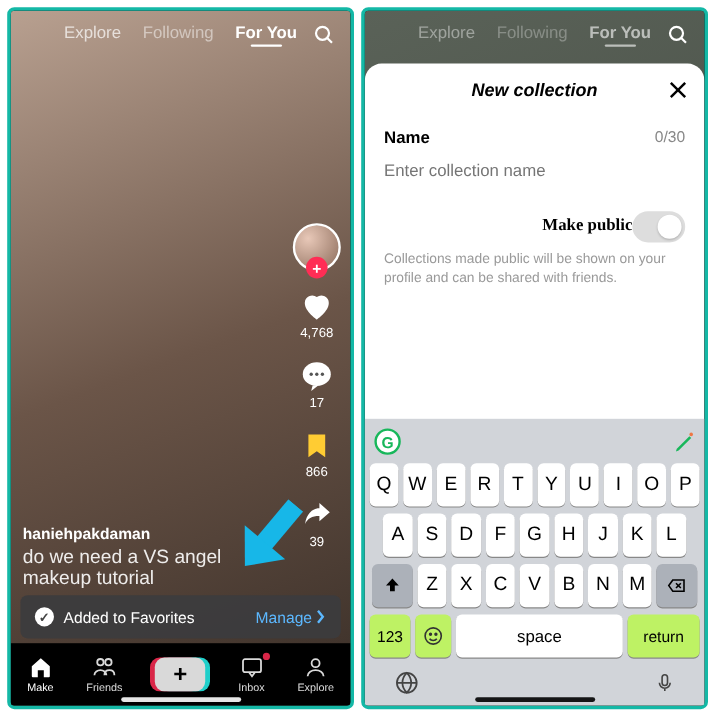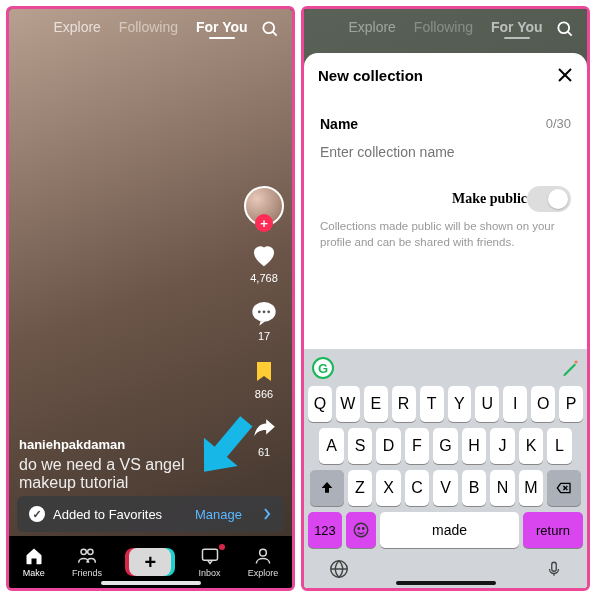--- a/index.html
+++ b/index.html
@@ -1,69 +1,69 @@
 <!DOCTYPE html>
 <html><head>
 <meta charset="utf-8">
 <style>
   * { box-sizing: border-box; margin: 0; padding: 0; }
   body { font-family: -apple-system, BlinkMacSystemFont, "Segoe UI", sans-serif; background: #fff; }
   .wrap { display: flex; gap: 6px; padding: 6px; }
-  .phone { width: 289px; height: 585px; border: 3px solid #ec4899; border-radius: 6px; overflow: hidden; position: relative; background: #000; }
+  .phone { width: 289px; height: 585px; border: 3px solid #14b8a6; border-radius: 6px; overflow: hidden; position: relative; background: #000; }
   
   .feed { position: relative; width: 100%; height: 100%; background: linear-gradient(160deg,#b8a090 0%,#6b5548 50%,#3a2f28 100%); }
   .topbar { position: absolute; top: 10px; left: 0; right: 0; display: flex; justify-content: center; gap: 18px; color: #fff; font-size: 14px; font-weight: 400; }
   .topbar span { opacity: .7; position: relative; }
   .topbar span.active { opacity: 1; font-weight: 600; }
   .topbar span.active::after { content:""; position:absolute; bottom:-4px; left:25%; right:25%; height:2px; background:#fff; border-radius:2px;}
   .notif-dot { position: absolute; top:-2px; right:-6px; width:5px; height:5px; background:#ff2d55; border-radius:50%; }
   .search { position: absolute; top: 10px; right: 12px; }
   .sideactions { position: absolute; right: 8px; bottom: 130px; display: flex; flex-direction: column; align-items: center; gap: 14px; color:#fff; font-size:11px; }
   .act { display:flex; flex-direction:column; align-items:center; gap:2px; }
   .avatar { width:40px; height:40px; border-radius:50%; background: radial-gradient(circle at 30% 30%, #e8c8b8, #8b6b5a); border:2px solid #fff; position:relative; }
   .follow { position:absolute; bottom:-8px; left:50%; transform:translateX(-50%); width:18px; height:18px; background:#ff2d55; border-radius:50%; display:flex; align-items:center; justify-content:center; color:#fff; font-size:13px; font-weight:700; }
   .iconbtn { width:30px; height:30px; display:flex; align-items:center; justify-content:center; }
   .caption { position:absolute; left:10px; bottom:96px; color:#fff; font-size:13px; max-width:210px; }
   .caption .user { font-weight:600; margin-bottom:4px; display:block; }
   .caption .text { opacity:.9; font-size:16px; }
   .toast { position:absolute; left:8px; right:8px; bottom:56px; background:rgba(60,60,62,.92); color:#fff; border-radius:6px; padding:10px 12px; display:flex; align-items:center; font-size:13px; }
   .toast .chk { width:16px; height:16px; border-radius:50%; background:#fff; color:#444; display:inline-flex; align-items:center; justify-content:center; margin-right:8px; font-size:11px; font-weight:700;}
-  .toast .mng { margin-left:auto; color:#5cb8ff; font-weight:500; display:flex; align-items:center; gap:20px;}
+  .toast .mng { margin-left:auto; color:#5cb8ff; font-weight:500; display:flex; align-items:center; gap:2px;}
   .bottomnav { position:absolute; left:0; right:0; bottom:0; height:52px; background:#000; display:flex; justify-content:space-around; align-items:center; color:#fff; font-size:9px; }
   .navitem { display:flex; flex-direction:column; align-items:center; gap:2px; opacity:.85; }
   .navitem.active { opacity:1; }
   .postbtn { width:42px; height:28px; background:#fff; border-radius:8px; display:flex; align-items:center; justify-content:center; box-shadow:-4px 0 0 #ff2d55, 4px 0 0 #25f4ee; }
   .postbtn span { color:#000; font-size:20px; font-weight:800; line-height:1;}
   .homeind { position:absolute; bottom:3px; left:50%; transform:translateX(-50%); width:100px; height:4px; background:#fff; border-radius:3px; opacity:.9;}
   .arrow { position:absolute; right:40px; bottom:105px; transform:rotate(40deg);}
   .inbox-dot { position:absolute; top:-2px; right:-4px; width:6px; height:6px; background:#ff2d55; border-radius:50%; }
   .rightbg { position:absolute; inset:0; background: linear-gradient(160deg,#5a6258 0%,#3a3f38 100%); }
   .sheet { position:absolute; left:0; right:0; top:44px; bottom:0; background:#fff; border-radius:14px 14px 0 0; display:flex; flex-direction:column; }
-  .sheet-h { display:flex; align-items:center; justify-content:flex-start; padding:14px; font-weight:600; font-size:15px; color:#000; position:relative;}
+  .sheet-h { display:flex; align-items:center; justify-content:center; padding:14px; font-weight:600; font-size:15px; color:#000; position:relative;font-style:italic;}
   .sheet-h .close { position:absolute; right:14px; top:14px; }
-  .sheet-body { padding:0 16px;margin-top:10px; }
+  .sheet-body { padding:0 16px; }
   .field-row { display:flex; justify-content:space-between; font-size:14px; font-weight:600; margin-top:8px; margin-bottom:10px;}
   .field-row .counter { color:#888; font-weight:400; font-size:13px;}
   .input { width:100%; border:none; font-size:14px; color:#999; padding:2px 0 14px 0; }
   .toggle-row { display:flex; justify-content:flex-end; align-items:center; font-size:14px; font-weight:600; margin-top:12px;font-family:Liberation Serif, serif;}
   .toggle { width:44px; height:26px; background:#ddd; border-radius:13px; position:relative;}
   .toggle::after { content:""; position:absolute; right:3px; top:3px; width:20px; height:20px; background:#fff; border-radius:50%; box-shadow:0 1px 2px rgba(0,0,0,.2);}
   .helper { font-size:11.5px; color:#999; margin-top:6px; line-height:1.4;}
   .savebtn { margin:20px 16px 0 16px; background:#f9b8c4; color:#fff; text-align:center; padding:11px 0; border-radius:4px; font-size:14px; font-weight:500;}
   .kbd { position:absolute; bottom:0; left:0; right:0; background:#d1d4d9; padding-top:4px;}
   .kbar { display:flex; justify-content:space-between; align-items:center; padding:4px 8px;}
   .gbadge { width:22px; height:22px; border-radius:50%; background:#fff; border:2px solid #18b75b; display:flex; align-items:center; justify-content:center; color:#18b75b; font-weight:800; font-size:13px;}
   .krow { display:flex; justify-content:center; gap:4px; padding:3px 4px;}
   .key { background:#fff; border-radius:5px; box-shadow:0 1px 0 #888; height:36px; display:flex; align-items:center; justify-content:center; font-size:16px; color:#000;}
   .krow1 .key { width:24.5px; }
   .krow2 .key { width:24.5px; }
   .krow3 .key { width:24.5px; }
   .key.wide { width:34px; background:#acb1b9; }
   .krow4 { padding:3px 4px 6px 4px;}
-  .krow4 .key { background:#d946ef; font-size:13px;}
+  .krow4 .key { background:#bef264; font-size:13px;}
   .krow4 .k123 { width:34px;}
   .krow4 .kemoji { width:30px;}
   .krow4 .kspace { flex:1; background:#fff; font-size:14px;}
   .krow4 .kreturn { width:60px; font-size:13px;}
   .kbottom { display:flex; justify-content:space-between; padding:4px 24px 8px 24px; color:#444;}
   .right .topbar { opacity:.6; }
   svg { display:block; }
 </style>
 </head>
 <body>
@@ -117,21 +117,21 @@
               </svg>
             </div>
           <span>866</span>
         </div>
         <div class="act">
           <div class="iconbtn">
               <svg width="28" height="26" viewBox="0 0 24 24" fill="#fff">
                 <path d="M14 3l8 7-8 7v-4c-6 0-9 2-11 6 1-7 5-12 11-12V3z"></path>
               </svg>
             </div>
-          <span>61</span>
+          <span>39</span>
         </div>
       </div>
 
       <div class="arrow">
         <svg width="56" height="70" viewBox="0 0 56 70">
             <path d="M28 0 L28 44" stroke="#17b7e8" stroke-width="16"></path>
             <path d="M6 40 L28 66 L50 40 Z" fill="#17b7e8"></path>
           </svg>
       </div>
 
@@ -285,21 +285,21 @@
         <div class="krow krow4">
           <div class="key k123">123</div>
           <div class="key kemoji">
             <svg width="18" height="18" viewBox="0 0 24 24" fill="none" stroke="#333" stroke-width="1.8">
                 <circle cx="12" cy="12" r="9"></circle>
                 <circle cx="9" cy="10" r="1" fill="#333"></circle>
                 <circle cx="15" cy="10" r="1" fill="#333"></circle>
                 <path d="M8 15c1 1.5 2.5 2 4 2s3-.5 4-2"></path>
               </svg>
           </div>
-          <div class="key kspace">made</div>
+          <div class="key kspace">space</div>
           <div class="key kreturn">return</div>
         </div>
         <div class="kbottom">
           <span>
             <svg width="22" height="22" viewBox="0 0 24 24" fill="none" stroke="#444" stroke-width="1.6">
                 <circle cx="12" cy="12" r="9"></circle>
                 <path d="M3 12h18M12 3c2.5 2.5 4 5.5 4 9s-1.5 6.5-4 9c-2.5-2.5-4-5.5-4-9s1.5-6.5 4-9z"></path>
               </svg>
           </span>
           <span>

